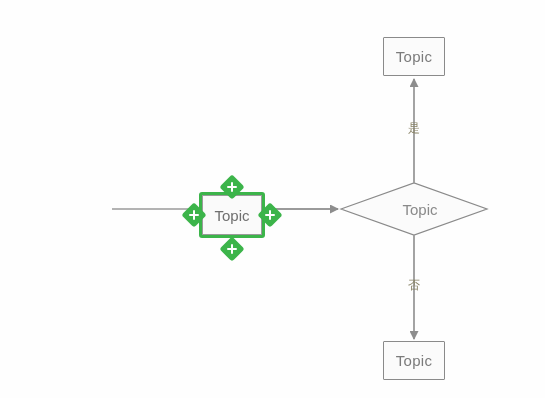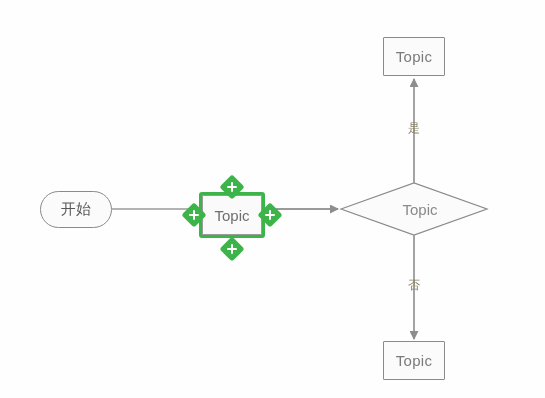--- a/index.html
+++ b/index.html
@@ -151,23 +151,20 @@
 
     <line x1="112" y1="209" x2="190" y2="209" stroke="#9a9a9a" stroke-width="1.6"></line>
 
     <line x1="272" y1="209" x2="338" y2="209" stroke="#9a9a9a" stroke-width="1.8" marker-end="url(#arrow-gray)"></line>
 
     <line x1="414" y1="183" x2="414" y2="79" stroke="#9a9a9a" stroke-width="1.8" marker-end="url(#arrow-gray)"></line>
 
     <line x1="414" y1="235" x2="414" y2="339" stroke="#9a9a9a" stroke-width="1.8" marker-end="url(#arrow-gray)"></line>
   </svg>
 
-  <div class="node node-start" style="left:40px; top:191px; width:72px; height:37px;">
-    <span>开始</span>
-  </div>
 
   <div class="selected-wrap" style="left:188px; top:181px; width:88px; height:68px;">
     <div class="sel-outline"></div>
     <div class="sel-box">
       <span>Topic</span>
     </div>
     <div class="handle handle-top">
       <div class="dia"></div>
         <div class="plus-h"></div>
         <div class="plus-v"></div>

